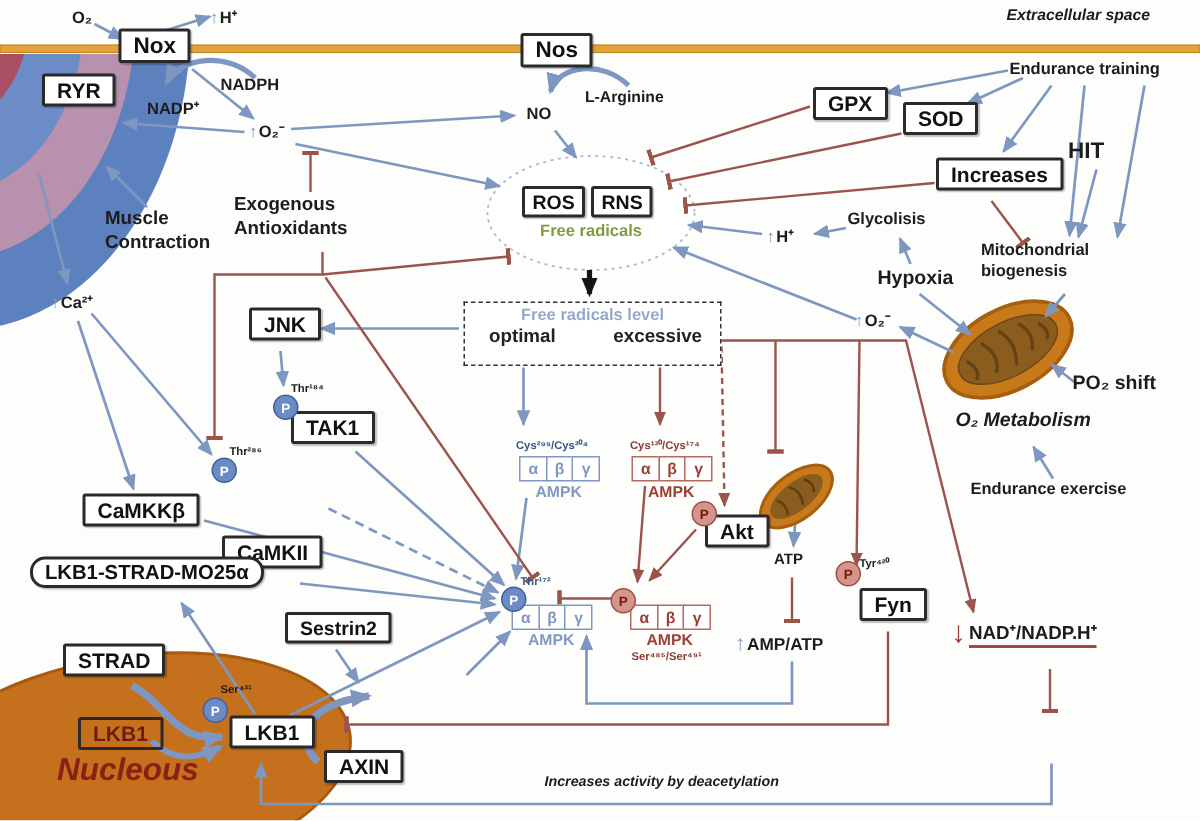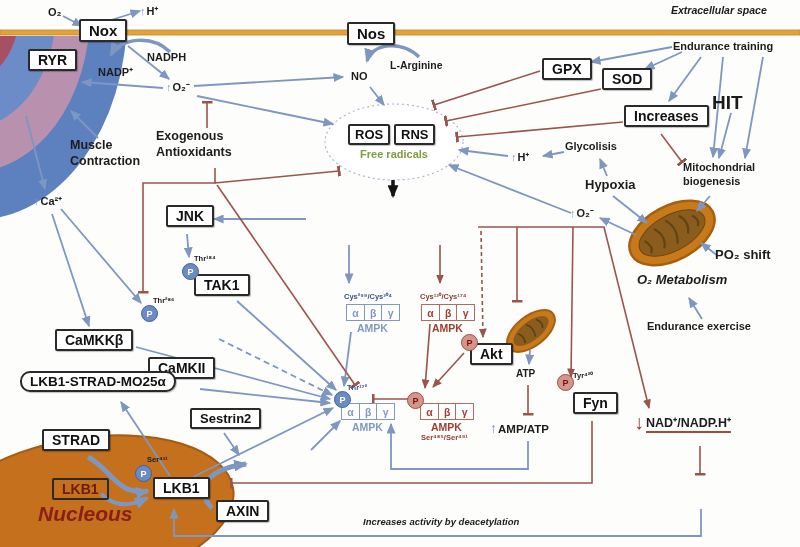--- a/index.html
+++ b/index.html
@@ -182,20 +182,27 @@
 <div class="node f14" style="left:55px;top:329px;">CaMKKβ</div>
 <div class="node" style="left:20px;top:371px;font-size:13.5px;border-radius:10px;">LKB1-STRAD-MO25α</div>
 <div class="node" style="left:190px;top:408px;">Sestrin2</div>
 <div class="node f14" style="left:42px;top:429px;">STRAD</div>
 <div class="node f14 ghost" style="left:52px;top:478px;">LKB1</div>
 <div class="node f14" style="left:153px;top:477px;">LKB1</div>
 <div class="node f14" style="left:216px;top:500px;">AXIN</div>
 <div class="node f14" style="left:470px;top:343px;border-width:2.5px;">Akt</div>
 <div class="node f14" style="left:573px;top:392px;">Fyn</div>
 
+<div class="dashedbox">
+  <div class="frl">Free radicals level</div>
+  <div class="optexc">
+    <span>optimal</span>
+    <span>excessive</span>
+  </div>
+</div>
 
 <div class="ampk blue" style="left:346px;top:304px;">
   <div class="subs">
     <div class="su">α</div>
     <div class="su">β</div>
     <div class="su">γ</div>
   </div>
   <div class="ampk-name">AMPK</div>
 </div>
 <div class="site blue" style="left:344px;top:291px;">Cys²⁹⁹/Cys³⁰⁴</div>
@@ -263,24 +270,24 @@
 </div>
 <div class="lbl" style="left:156px;top:129px;font-size:12.5px;line-height:1.25;">
   <div>Exogenous</div>
       <div>Antioxidants</div>
 </div>
 <div class="lbl f12" style="left:34px;top:193px;">
   <span class="up">↑</span><span>Ca²⁺</span>
 </div>
 <div class="lbl it" style="left:671px;top:4px;font-size:10.5px;">Extracellular space</div>
 <div class="lbl" style="left:673px;top:40px;">Endurance training</div>
-<div class="lbl" style="left:712px;top:92px;font-size:19px;">HIT</div>
+<div class="lbl" style="left:712px;top:92px;font-size:15px;">HIT</div>
 <div class="lbl f12" style="left:565px;top:140px;">Glycolisis</div>
 <div class="lbl" style="left:585px;top:177px;font-size:13px;">Hypoxia</div>
-<div class="lbl" style="left:683px;top:160px;line-height:1.3;">
+<div class="lbl" style="left:654px;top:160px;line-height:1.3;">
   <div>Mitochondrial</div>
       <div>biogenesis</div>
 </div>
 <div class="lbl" style="left:511px;top:149px;">
   <span class="up">↑</span><span>H⁺</span>
 </div>
 <div class="lbl" style="left:570px;top:205px;">
   <span class="up">↑</span><span>O₂⁻</span>
 </div>
 <div class="lbl" style="left:715px;top:247px;font-size:13px;">PO₂ shift</div>

